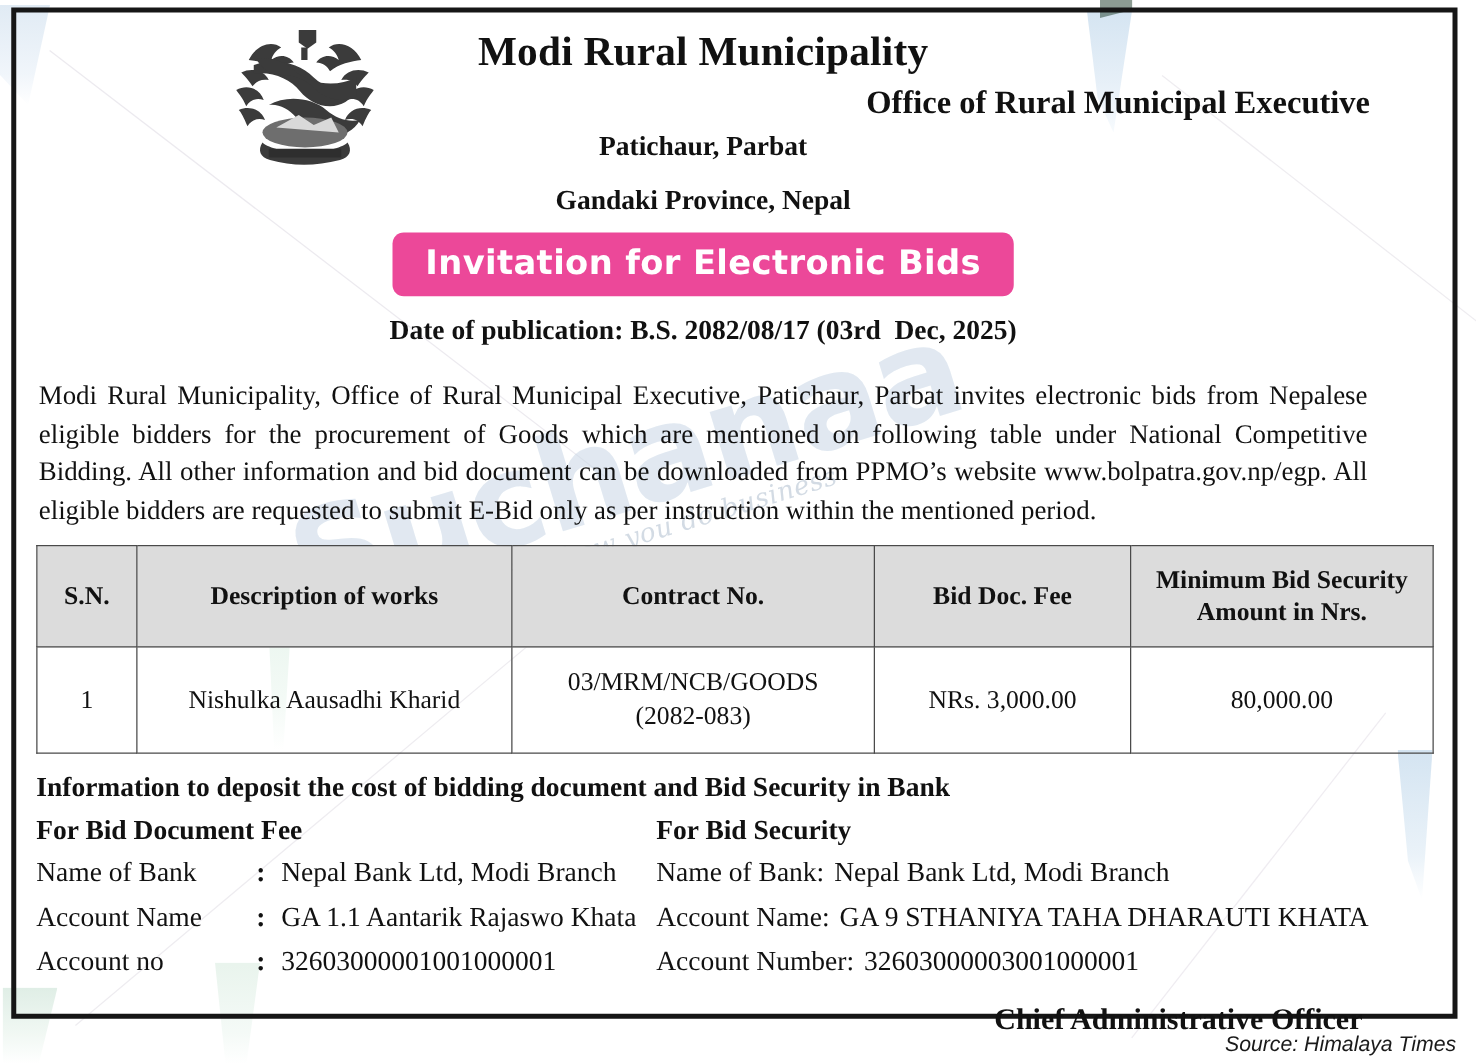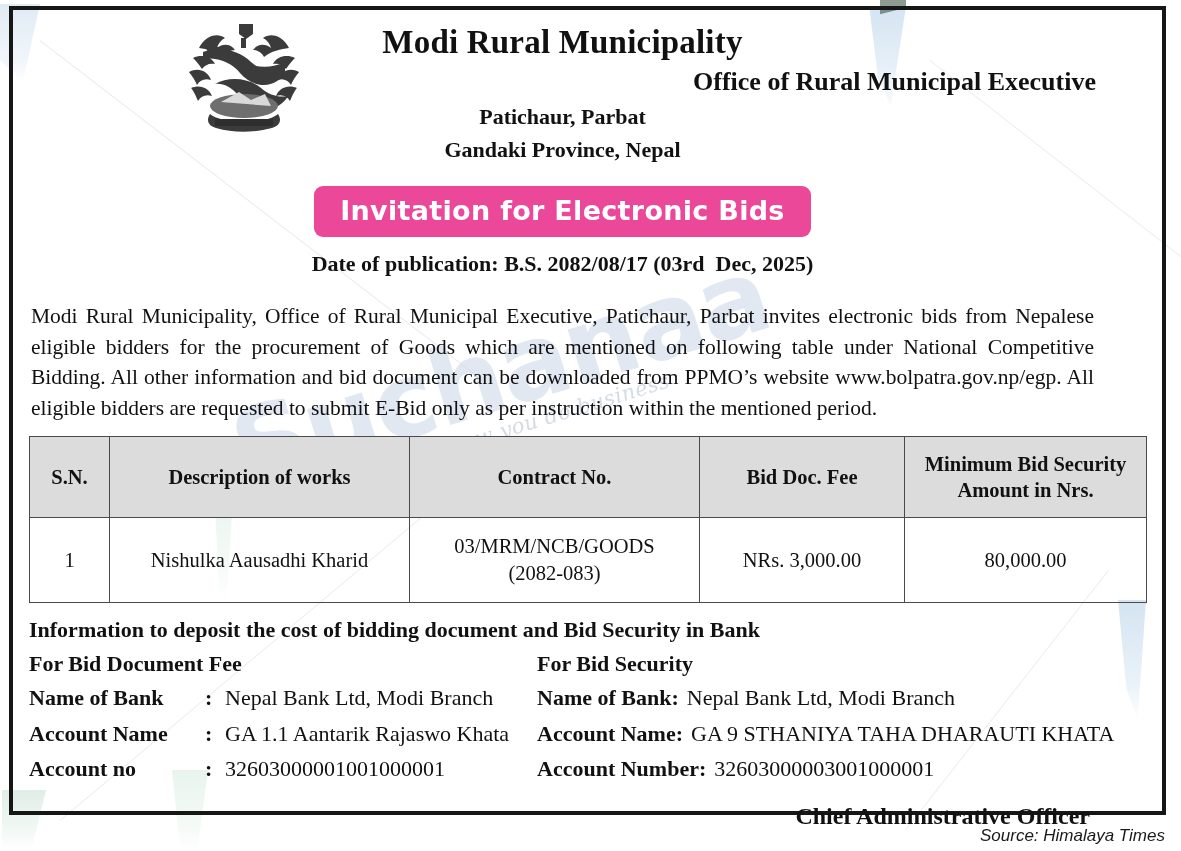--- a/index.html
+++ b/index.html
@@ -189,21 +189,21 @@
   .org-addr1 {
     font-size: 22px;
     font-weight: 700;
     line-height: 1.35;
     margin-top: 3px;
   }
   .org-addr2 {
     font-size: 22px;
     font-weight: 700;
     line-height: 1.35;
-    margin-top: 3px;
+    margin-top: 13px;
   }
 
   
   .banner-wrap {
     text-align: center;
     margin-top: 8px;
   }
   .banner {
     display: inline-block;
     background: #ec4899;
@@ -270,37 +270,36 @@
 
   
   .bank-head {
     font-size: 22px;
     font-weight: 700;
     margin-top: 14px;
   }
   .bank-cols {
     display: flex;
     margin-top: 4px;
-    gap: 12px;
   }
   .bank-col-left { width: 496px; flex: 0 0 496px; }
   .bank-col-right { flex: 1 1 auto; }
   .bank-sub {
     font-size: 22px;
     font-weight: 700;
     line-height: 1.5;
   }
   .bank-row {
     display: flex;
     font-size: 22px;
     line-height: 1.62;
     white-space: nowrap;
   }
   .bank-row .lbl {
-    font-weight: 700;
+    font-weight: 400;
   }
   .bank-col-left .lbl { width: 176px; flex: 0 0 176px; }
   .bank-col-left .sep { width: 20px; flex: 0 0 20px; font-weight: 700; }
   .bank-col-left .val { flex: 1 1 auto; }
   .bank-col-right .lbl { margin-right: 8px; }
 
   .signature {
     text-align: right;
     font-size: 24px;
     font-weight: 700;

